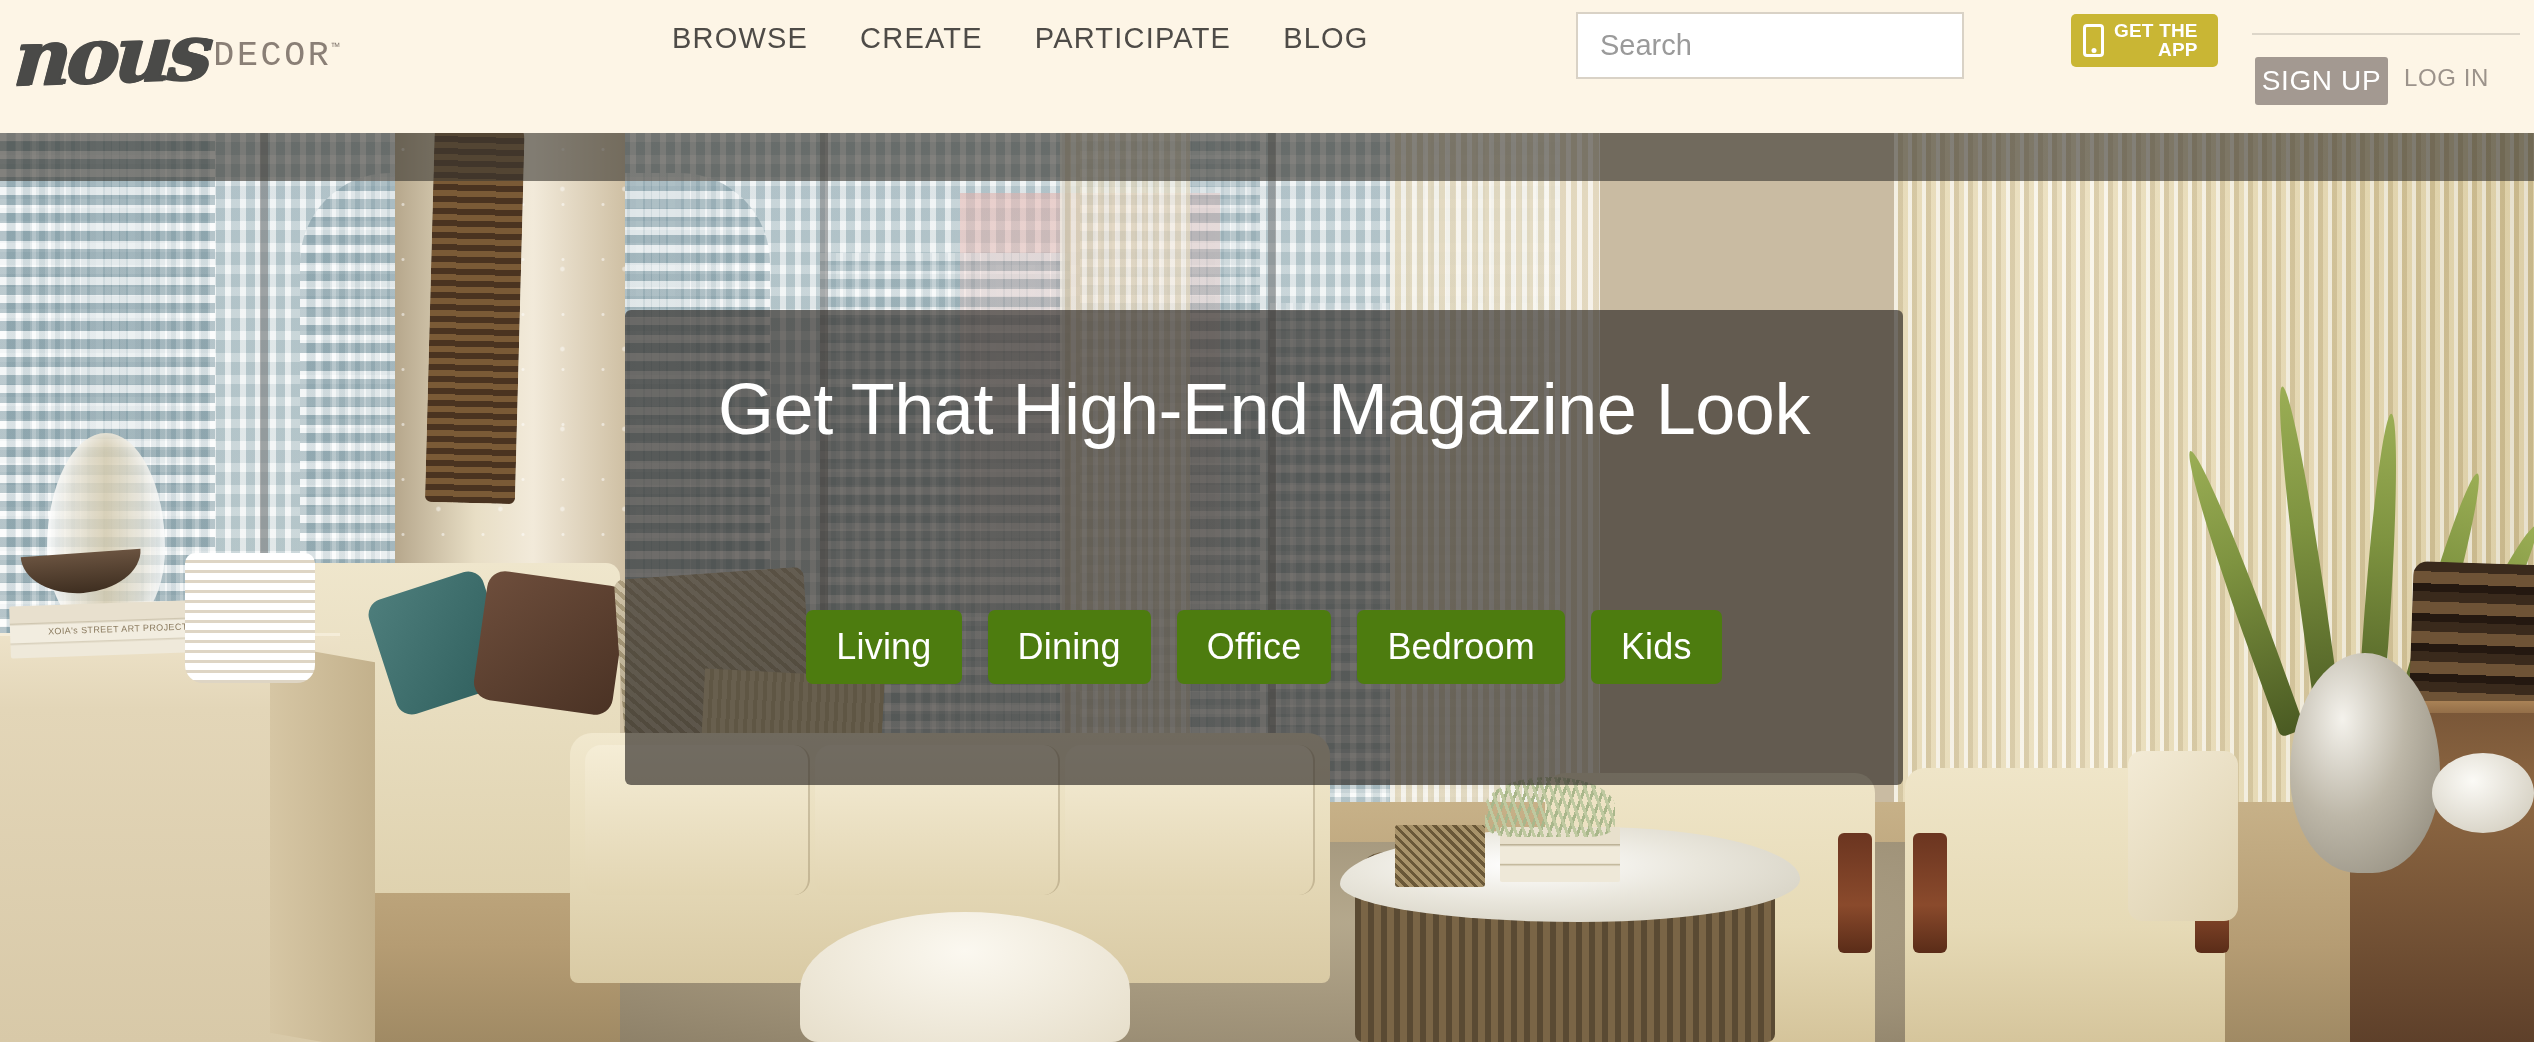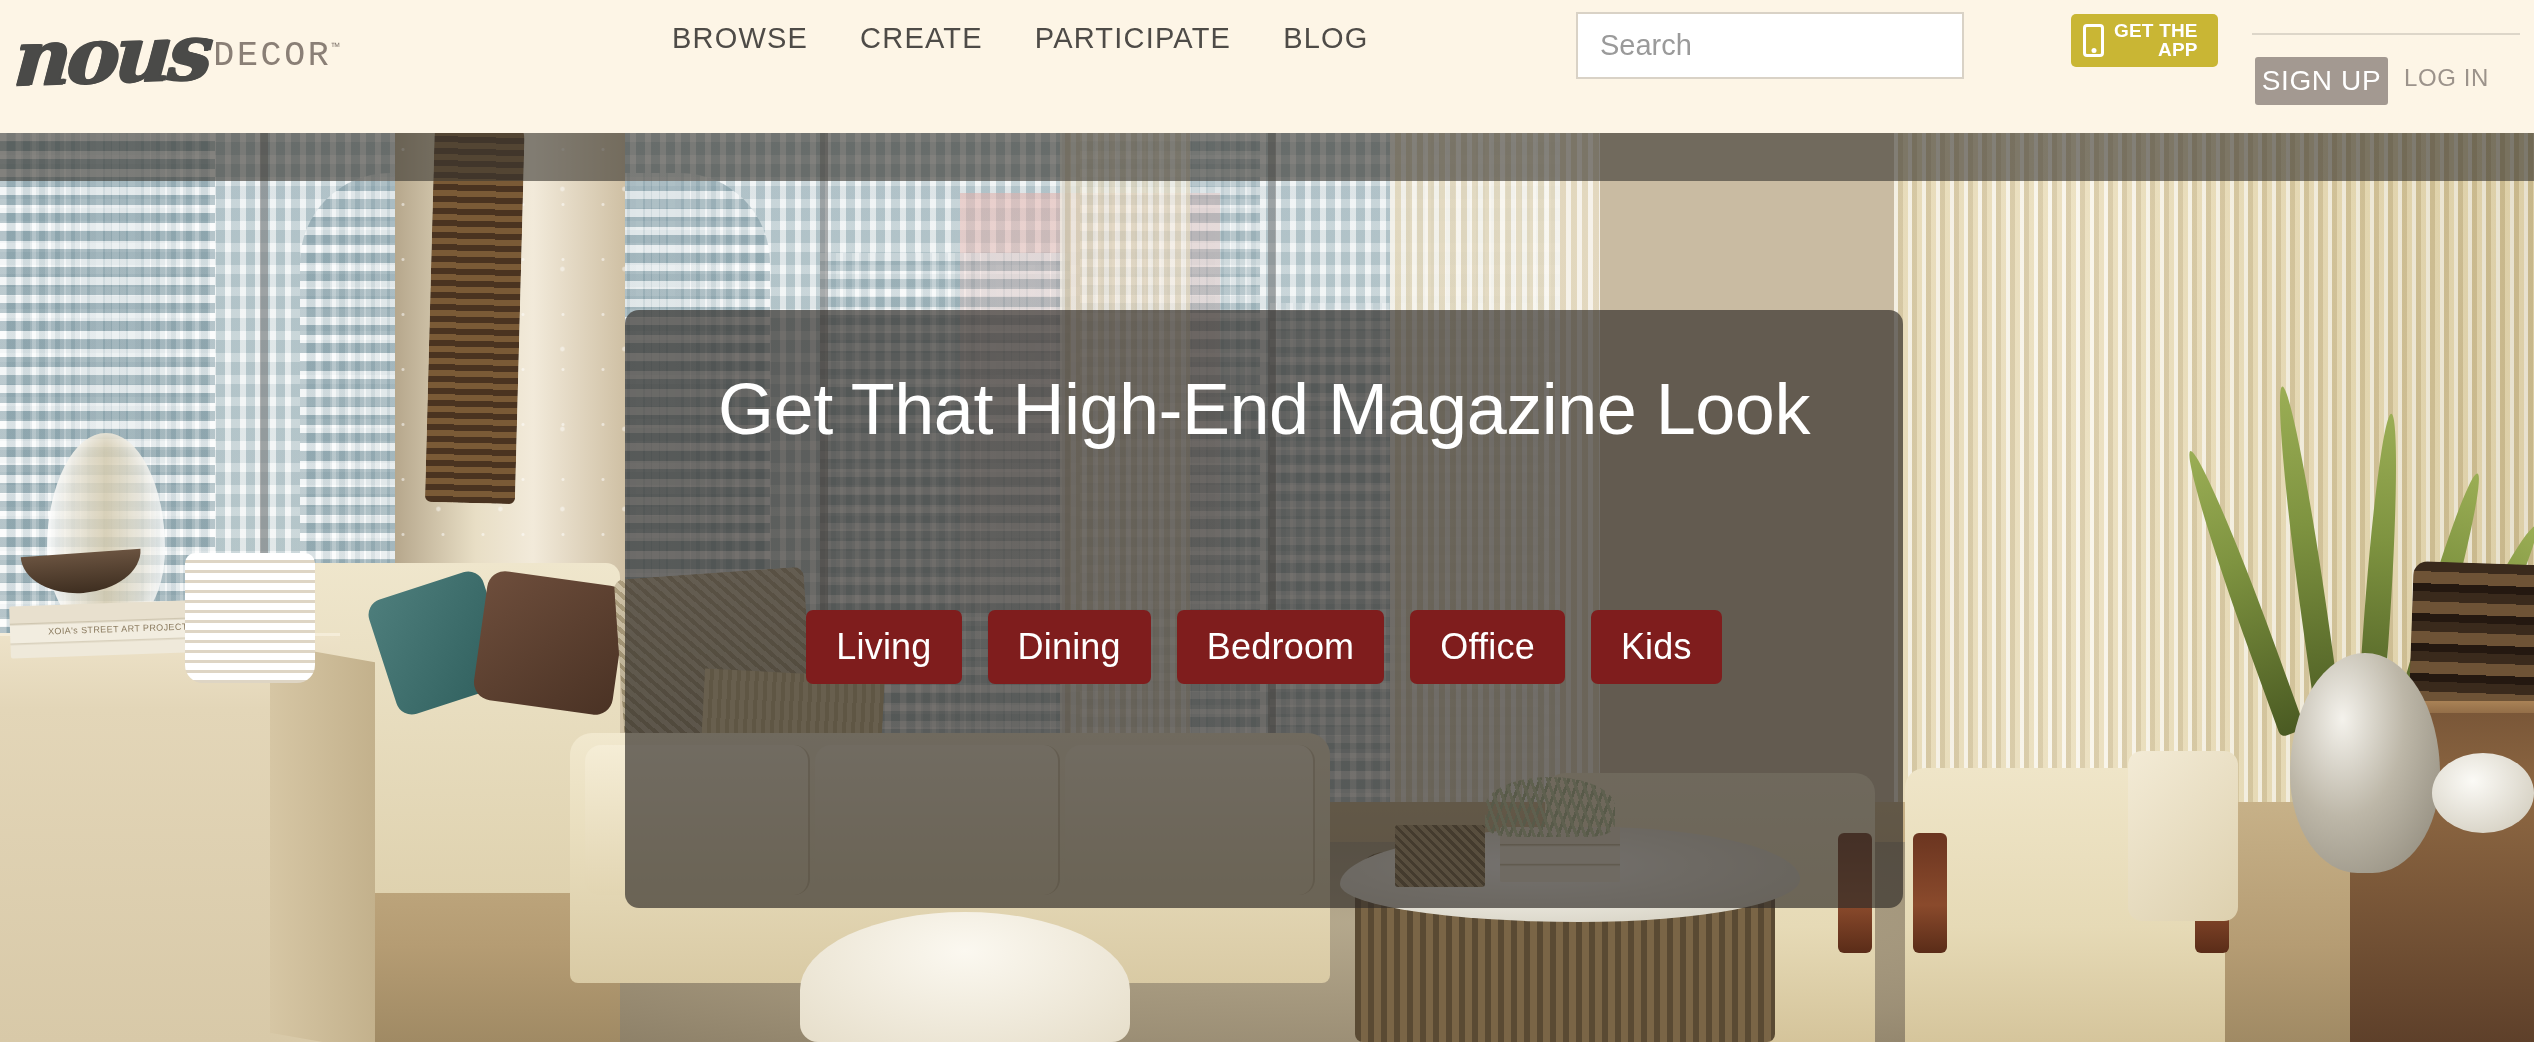--- a/index.html
+++ b/index.html
@@ -568,23 +568,23 @@
   .hero-top-scrim {
     position: absolute;
     left: 0; top: 0; width: 2534px; height: 48px;
     background: rgba(60,56,50,.62);
   }
 
   
   .overlay-card {
     position: absolute;
     left: 625px; top: 177px;
-    width: 1278px; height: 598px;
+    width: 1278px; height: 475px;
     background: rgba(50,45,41,.68);
-    border-radius: 14px;
+    border-radius: 6px;
     z-index: 20;
   }
   .hero-title {
     position: absolute;
     left: 0; top: 60px;
     width: 1278px;
     text-align: center;
     color: #FFFFFF;
     font-size: 72px;
     font-weight: normal;
@@ -604,21 +604,21 @@
   }
   .cat-row {
     position: absolute;
     left: 0; top: 300px;
     width: 1278px;
     display: flex;
     justify-content: center;
     gap: 26px;
   }
   .cat-btn {
-    background: #7f1d1d;
+    background: #4d7c0f;
     border: none;
     border-radius: 7px;
     color: #FFFFFF;
     font-size: 36px;
     height: 74px;
     padding: 0 30px;
     cursor: pointer;
     font-family: "Liberation Sans", sans-serif;
     letter-spacing: 0.2px;
     white-space: nowrap;
@@ -733,20 +733,20 @@
       <div class="stone-obj"></div>
 
       <div class="hero-top-scrim"></div>
     </div>
 
     <div class="overlay-card">
       <h1 class="hero-title">Get That High-End Magazine Look</h1>
       <div class="cat-row">
         <button class="cat-btn">Living</button>
         <button class="cat-btn">Dining</button>
+        <button class="cat-btn">Office</button>
         <button class="cat-btn">Bedroom</button>
-        <button class="cat-btn">Office</button>
         <button class="cat-btn">Kids</button>
       </div>
     </div>
 
   </div>
 </div>
 
 </body></html>

